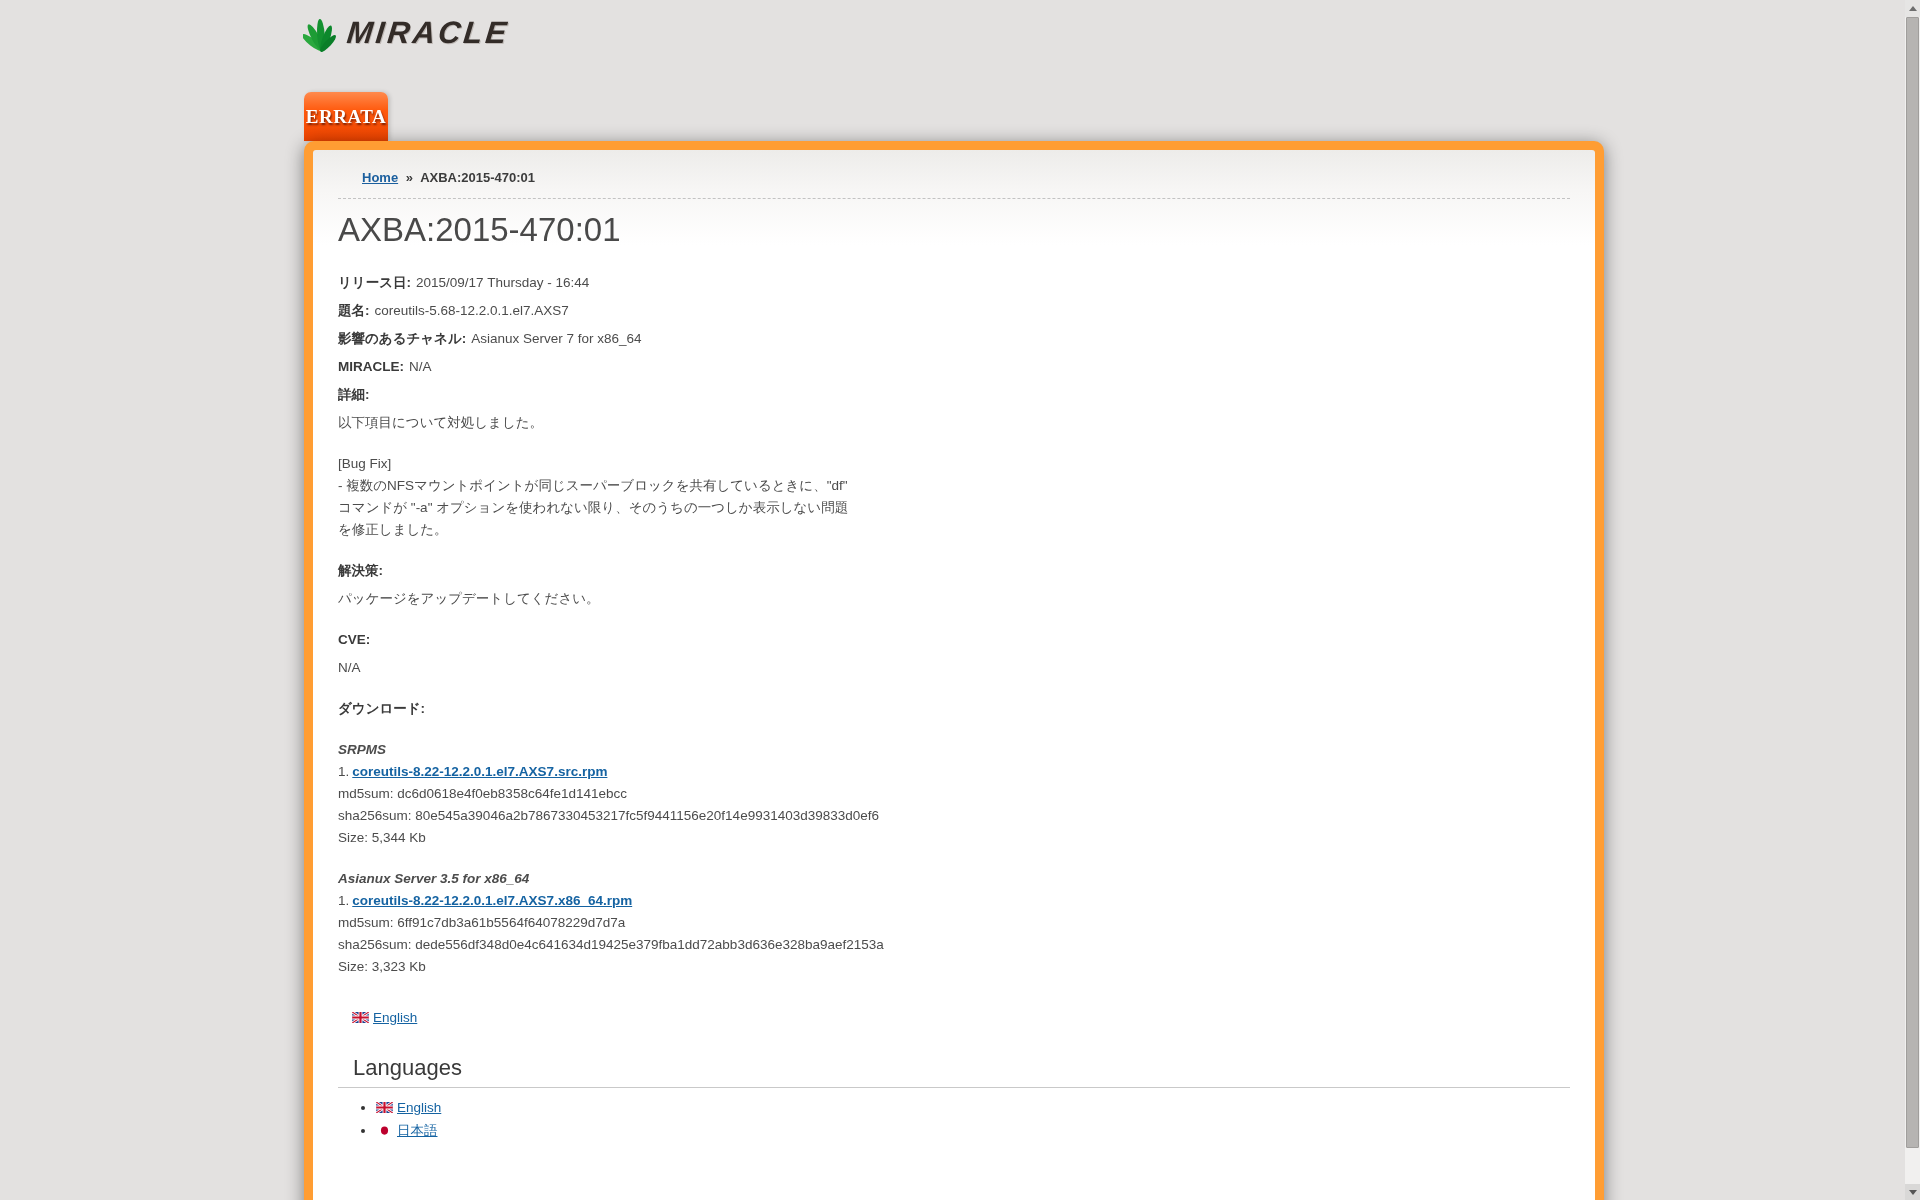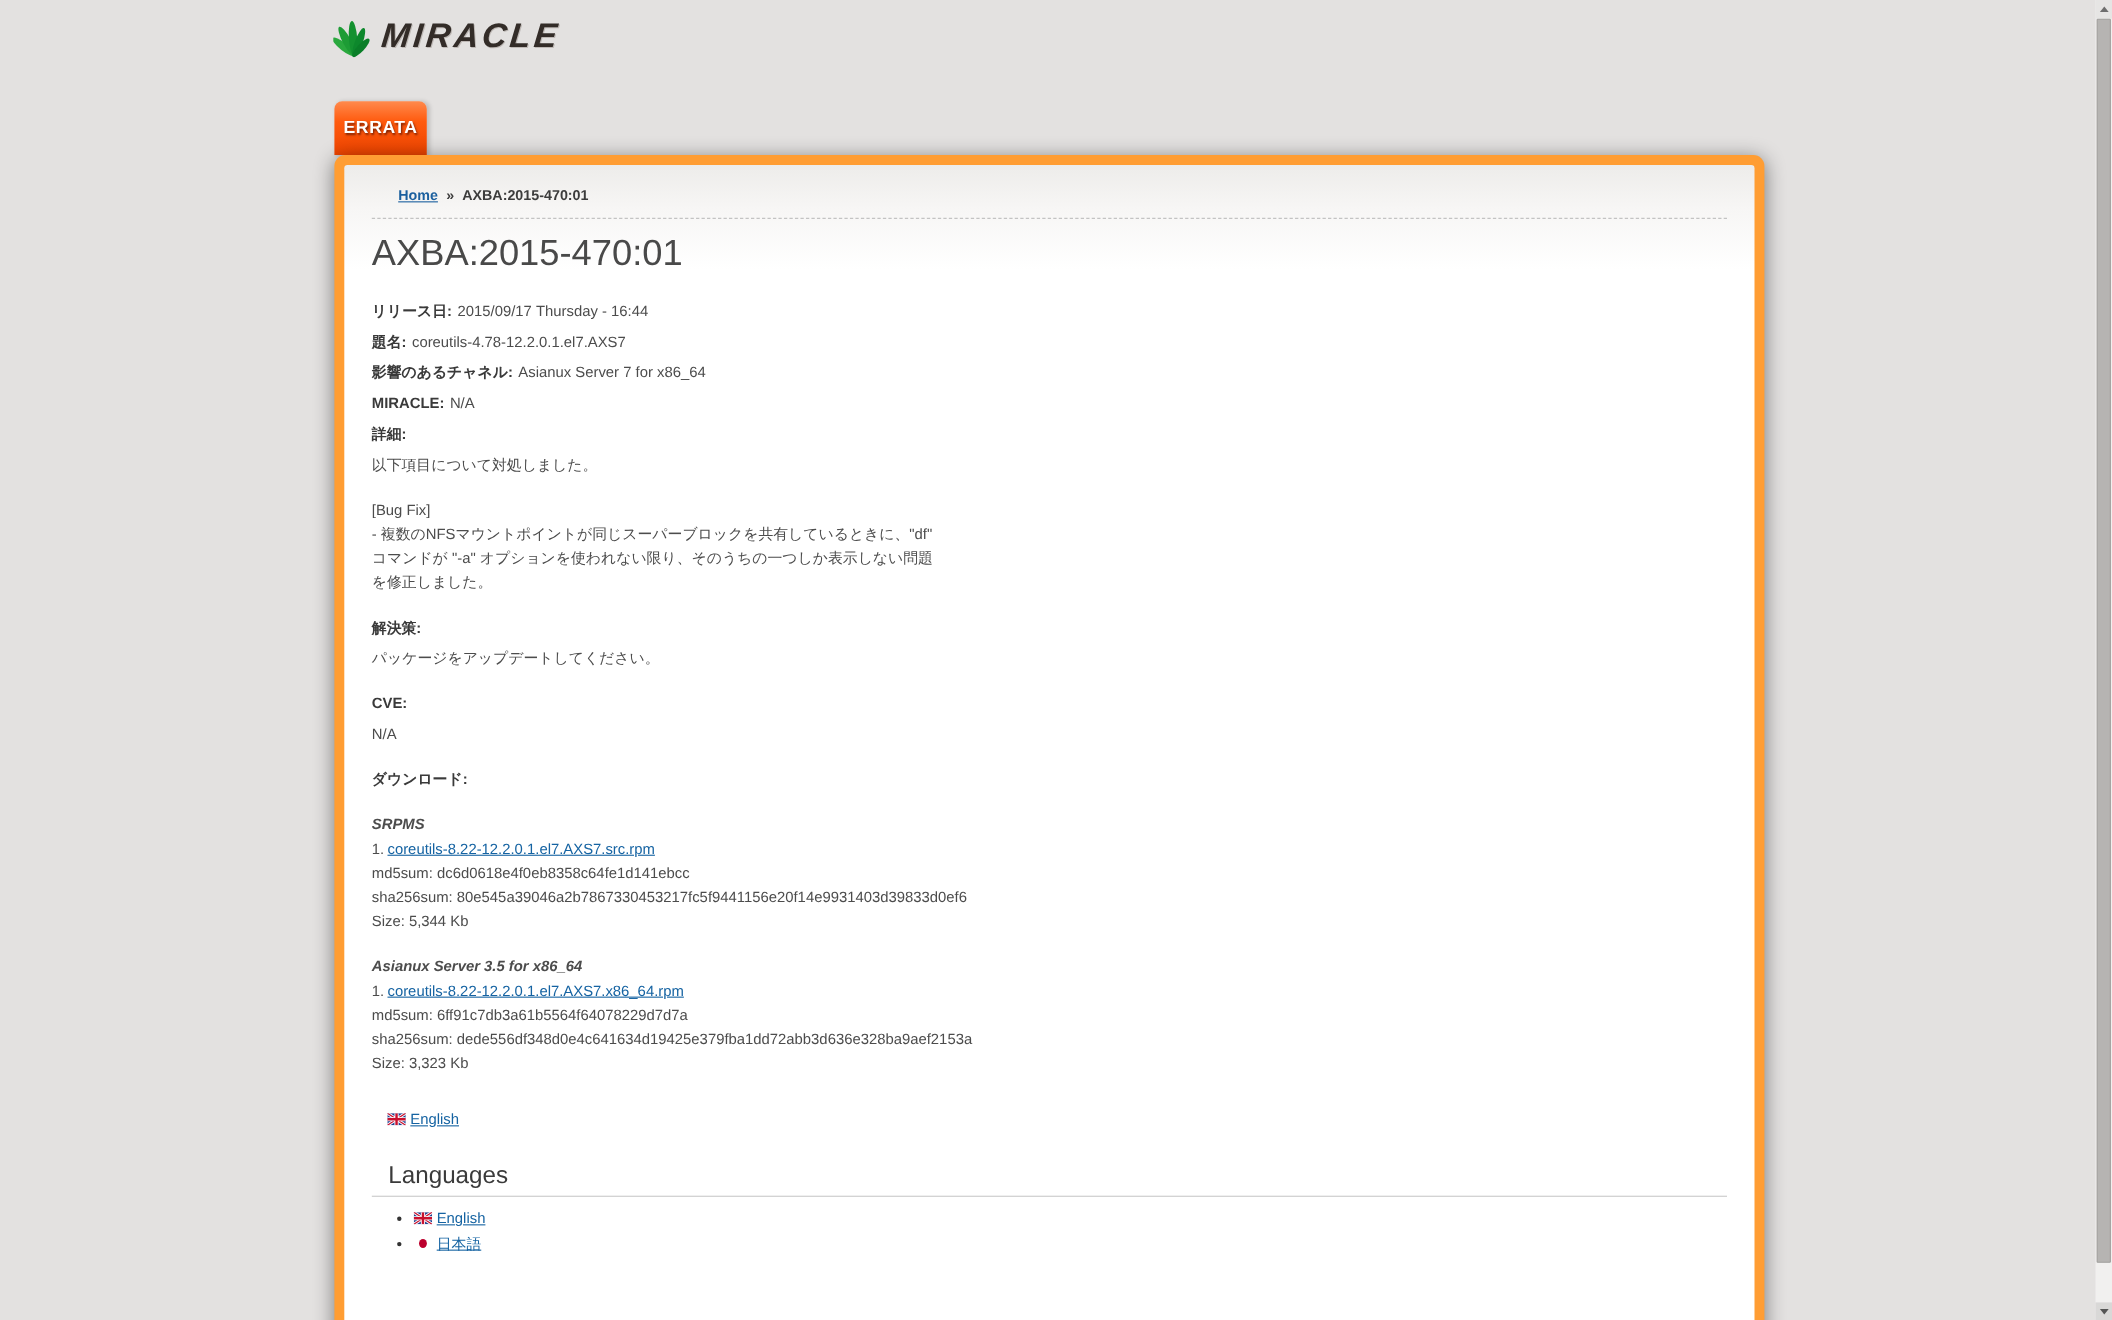--- a/index.html
+++ b/index.html
@@ -21,22 +21,23 @@
 
   
   .errata-tab {
     position:absolute; left:304px; top:92px; width:84px; height:49px;
     background:linear-gradient(#ff8a4d 0%, #ff5a0e 38%, #ef4400 100%);
     border-radius:7px 7px 0 0;
     display:flex; align-items:center; justify-content:center; cursor:pointer;
     box-shadow:2px 0 4px rgba(0,0,0,.15);
   }
   .errata-tab span {
-    color:#fff; font-weight:bold; font-size:16px; letter-spacing:.5px;
+    color:#fff; font-weight:bold; font-size:19px; letter-spacing:.5px;
     text-shadow:1px 2px 2px rgba(90,20,0,.8);
+    font-family:Liberation Serif, serif;
   }
 
   
   .frame {
     position:absolute; left:304px; top:141px; width:1300px; height:1120px;
     background:#ff9d33; border-radius:10px;
     box-shadow:0 3px 18px rgba(0,0,0,.45);
     padding:9px;
   }
   .inner {
@@ -54,21 +55,21 @@
 
   
   h1.page-title { font-size:33px; font-weight:400; color:#494949; margin:6px 0 24px 0; letter-spacing:0; }
 
   
   .meta p { font-size:13.5px; line-height:19px; margin:0 0 9px 0; color:#4c4c4c; }
   .meta b { color:#3a3a3a; margin-right:5px; }
   .gap { margin-top:22px !important; }
   .tight p { margin:0 0 3px 0; }
 
-  a.rpm-link { color:#1563a2; font-weight:normal; text-decoration:underline; }
+  a.rpm-link { color:#1563a2; font-weight:bold; text-decoration:underline; }
   .num { margin-right:3px; }
   .dl-head { font-weight:bold; color:#3a3a3a;font-style:italic; }
 
   
   .inline-lang { margin:34px 0 0 14px; font-size:13.5px; }
   .lang-link { color:#1563a2; }
   .flag { display:inline-block; width:17px; height:11px; vertical-align:-1px; margin-right:4px; }
 
   
   h2.languages { font-size:22px; font-weight:400; color:#3a3a3a; margin:30px 0 6px 15px; }
@@ -112,21 +113,21 @@
       <a href="#">Home</a>
       <span class="bc-sep">»</span>
       <span>AXBA:2015-470:01</span>
     </div>
     <hr class="dotted-hr">
 
     <h1 class="page-title">AXBA:2015-470:01</h1>
 
     <div class="meta">
       <p><b>リリース日:</b><span>2015/09/17 Thursday - 16:44</span></p>
-      <p><b>題名:</b><span>coreutils-4.78-12.2.0.1.el7.AXS7</span></p>
+      <p><b>題名:</b><span>coreutils-5.68-12.2.0.1.el7.AXS7</span></p>
       <p><b>影響のあるチャネル:</b><span>Asianux Server 7 for x86_64</span></p>
       <p><b>MIRACLE:</b><span>N/A</span></p>
       <p><b>詳細:</b></p>
       <p>以下項目について対処しました。</p>
 
       <div class="gap tight">
         <p>[Bug Fix]</p>
         <p>- 複数のNFSマウントポイントが同じスーパーブロックを共有しているときに、"df"</p>
         <p>コマンドが "-a" オプションを使われない限り、そのうちの一つしか表示しない問題</p>
         <p>を修正しました。</p>

